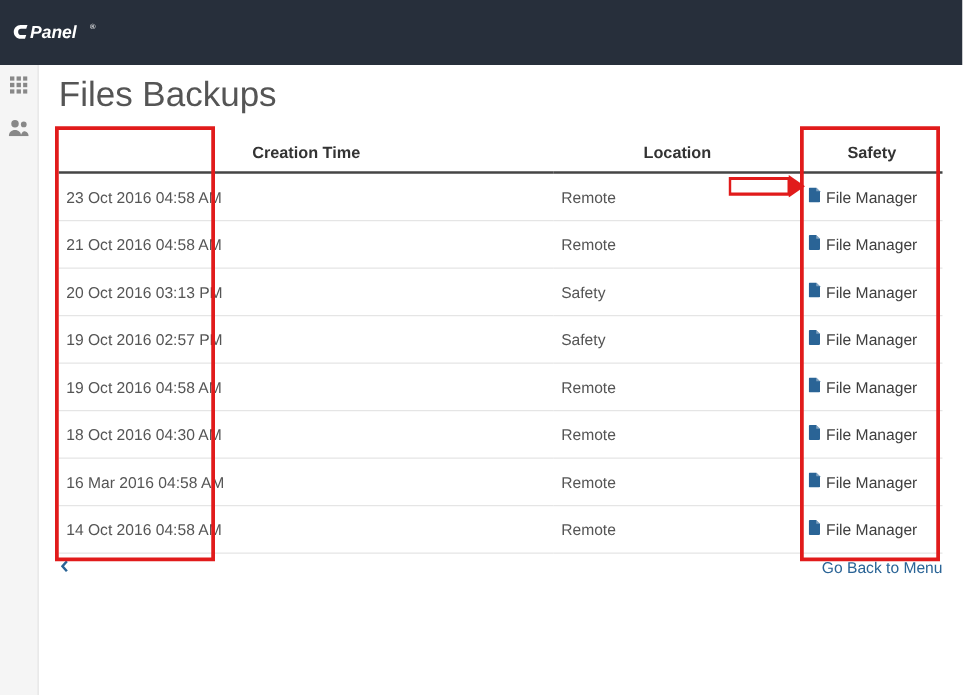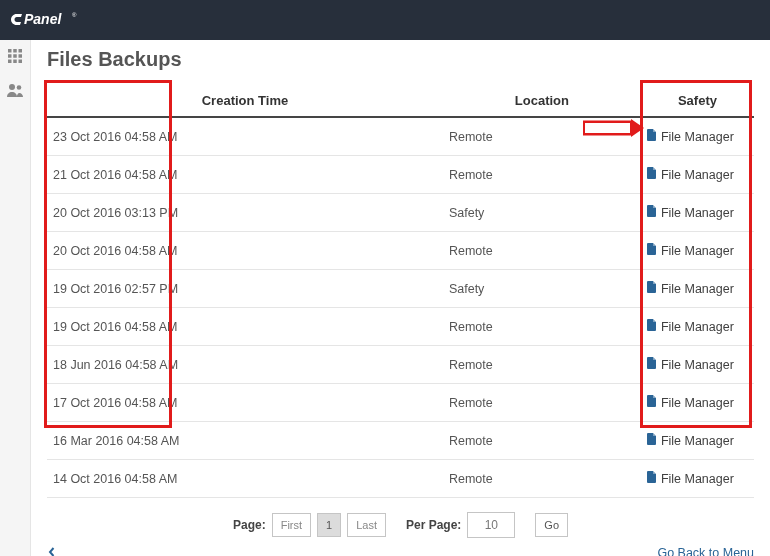--- a/index.html
+++ b/index.html
@@ -1,22 +1,22 @@
 <!DOCTYPE html>
 <html><head>
 <meta charset="utf-8">
 <style>
   html,body{margin:0;padding:0;font-family:"Helvetica Neue",Arial,sans-serif;font-size:13px;color:#333;background:#fff;width:770px;height:556px;overflow:hidden}
-  .topbar{background:#272f3b;height:40px;display:flex;align-items:center;padding:0 10px;color:#fff}
+  .topbar{background:#272f3b;height:52px;display:flex;align-items:center;padding:0 10px;color:#fff}
   .topbar .brand svg{display:block}
   .main{display:flex;height:calc(556px - 34px)}
   .sidebar{width:30px;background:#f5f5f5;border-right:1px solid #e5e5e5;display:flex;flex-direction:column;align-items:center;padding-top:6px;gap:12px}
   .sidebar .sb-btn{width:30px;height:22px;display:flex;align-items:center;justify-content:center;color:#888;cursor:pointer}
   .content{flex:1;padding:8px 16px 0 16px;overflow:auto}
-  h1.page-title{font-weight:700;font-size:20px;color:#555;margin:0 0 14px 0}
+  h1.page-title{font-weight:400;font-size:28px;color:#555;margin:0 0 14px 0}
   .tbl-wrap{position:relative}
   table{width:100%;border-collapse:collapse}
   thead th{text-align:center;font-weight:700;font-size:13px;padding:8px 6px;border-bottom:2px solid #454545}
   tbody td{padding:11px 6px;border-bottom:1px solid #e5e5e5;font-size:12.5px;color:#555}
   .col-ct{width:56%}
   .col-loc{width:28%}
   .col-act{width:16%}
   .action-link{color:#404040;cursor:pointer;display:inline-flex;align-items:center;gap:4px}
   .action-link svg{flex:0 0 auto}
   .pager{display:flex;align-items:center;justify-content:center;gap:20px;margin:14px 0 8px 0;font-size:12px;color:#444}
@@ -119,31 +119,20 @@
               <td>Safety</td>
               <td><span class="action-link">
                   <span><svg width="10" height="12" viewBox="0 0 10 12">
                       <path fill="#2a6496" d="M1 0h5l3 3v8a1 1 0 0 1-1 1H1a1 1 0 0 1-1-1V1a1 1 0 0 1 1-1z"></path>
                       <path fill="#fff" d="M6 0v3h3" opacity=".4"></path>
                     </svg></span>
                   <span>File Manager</span>
                 </span></td>
             </tr>
             <tr>
-              <td>20 Oct 2016 04:58 AM</td>
-              <td>Remote</td>
-              <td><span class="action-link">
-                  <span><svg width="10" height="12" viewBox="0 0 10 12">
-                      <path fill="#2a6496" d="M1 0h5l3 3v8a1 1 0 0 1-1 1H1a1 1 0 0 1-1-1V1a1 1 0 0 1 1-1z"></path>
-                      <path fill="#fff" d="M6 0v3h3" opacity=".4"></path>
-                    </svg></span>
-                  <span>File Manager</span>
-                </span></td>
-            </tr>
-            <tr>
               <td>19 Oct 2016 02:57 PM</td>
               <td>Safety</td>
               <td><span class="action-link">
                   <span><svg width="10" height="12" viewBox="0 0 10 12">
                       <path fill="#2a6496" d="M1 0h5l3 3v8a1 1 0 0 1-1 1H1a1 1 0 0 1-1-1V1a1 1 0 0 1 1-1z"></path>
                       <path fill="#fff" d="M6 0v3h3" opacity=".4"></path>
                     </svg></span>
                   <span>File Manager</span>
                 </span></td>
             </tr>
@@ -152,32 +141,21 @@
               <td>Remote</td>
               <td><span class="action-link">
                   <span><svg width="10" height="12" viewBox="0 0 10 12">
                       <path fill="#2a6496" d="M1 0h5l3 3v8a1 1 0 0 1-1 1H1a1 1 0 0 1-1-1V1a1 1 0 0 1 1-1z"></path>
                       <path fill="#fff" d="M6 0v3h3" opacity=".4"></path>
                     </svg></span>
                   <span>File Manager</span>
                 </span></td>
             </tr>
             <tr>
-              <td>18 Jun 2016 04:58 AM</td>
-              <td>Remote</td>
-              <td><span class="action-link">
-                  <span><svg width="10" height="12" viewBox="0 0 10 12">
-                      <path fill="#2a6496" d="M1 0h5l3 3v8a1 1 0 0 1-1 1H1a1 1 0 0 1-1-1V1a1 1 0 0 1 1-1z"></path>
-                      <path fill="#fff" d="M6 0v3h3" opacity=".4"></path>
-                    </svg></span>
-                  <span>File Manager</span>
-                </span></td>
-            </tr>
-            <tr>
-              <td>17 Oct 2016 04:58 AM</td>
+              <td>18 Oct 2016 04:30 AM</td>
               <td>Remote</td>
               <td><span class="action-link">
                   <span><svg width="10" height="12" viewBox="0 0 10 12">
                       <path fill="#2a6496" d="M1 0h5l3 3v8a1 1 0 0 1-1 1H1a1 1 0 0 1-1-1V1a1 1 0 0 1 1-1z"></path>
                       <path fill="#fff" d="M6 0v3h3" opacity=".4"></path>
                     </svg></span>
                   <span>File Manager</span>
                 </span></td>
             </tr>
             <tr>
@@ -211,33 +189,20 @@
         <svg width="62" height="18" viewBox="0 0 62 18">
             <g fill="none" stroke="#e11b1b" stroke-width="3">
               <path d="M1 3 H48 V15 H1 Z"></path>
               <path d="M48 0 L61 9 L48 18" fill="#e11b1b" stroke="none"></path>
             </g>
             <rect x="2" y="4" width="45" height="10" fill="#fff"></rect>
           </svg>
       </div>
     </div>
 
-    <div class="pager">
-      <div class="grp">
-        <label>Page:</label>
-        <button class="btn">First</button>
-        <button class="btn active">1</button>
-        <button class="btn">Last</button>
-      </div>
-      <div class="grp">
-        <label>Per Page:</label>
-        <input class="perpage-input" value="10" style="">
-        <button class="btn go">Go</button>
-      </div>
-    </div>
 
     <div class="backlink">
       <span>
         <svg width="10" height="10" viewBox="0 0 10 10">
             <path d="M6.5 1 L3 5 L6.5 9" fill="none" stroke="#2a6496" stroke-width="2"></path>
           </svg>
       </span>
       <span>Go Back to Menu</span>
     </div>
   </div>

